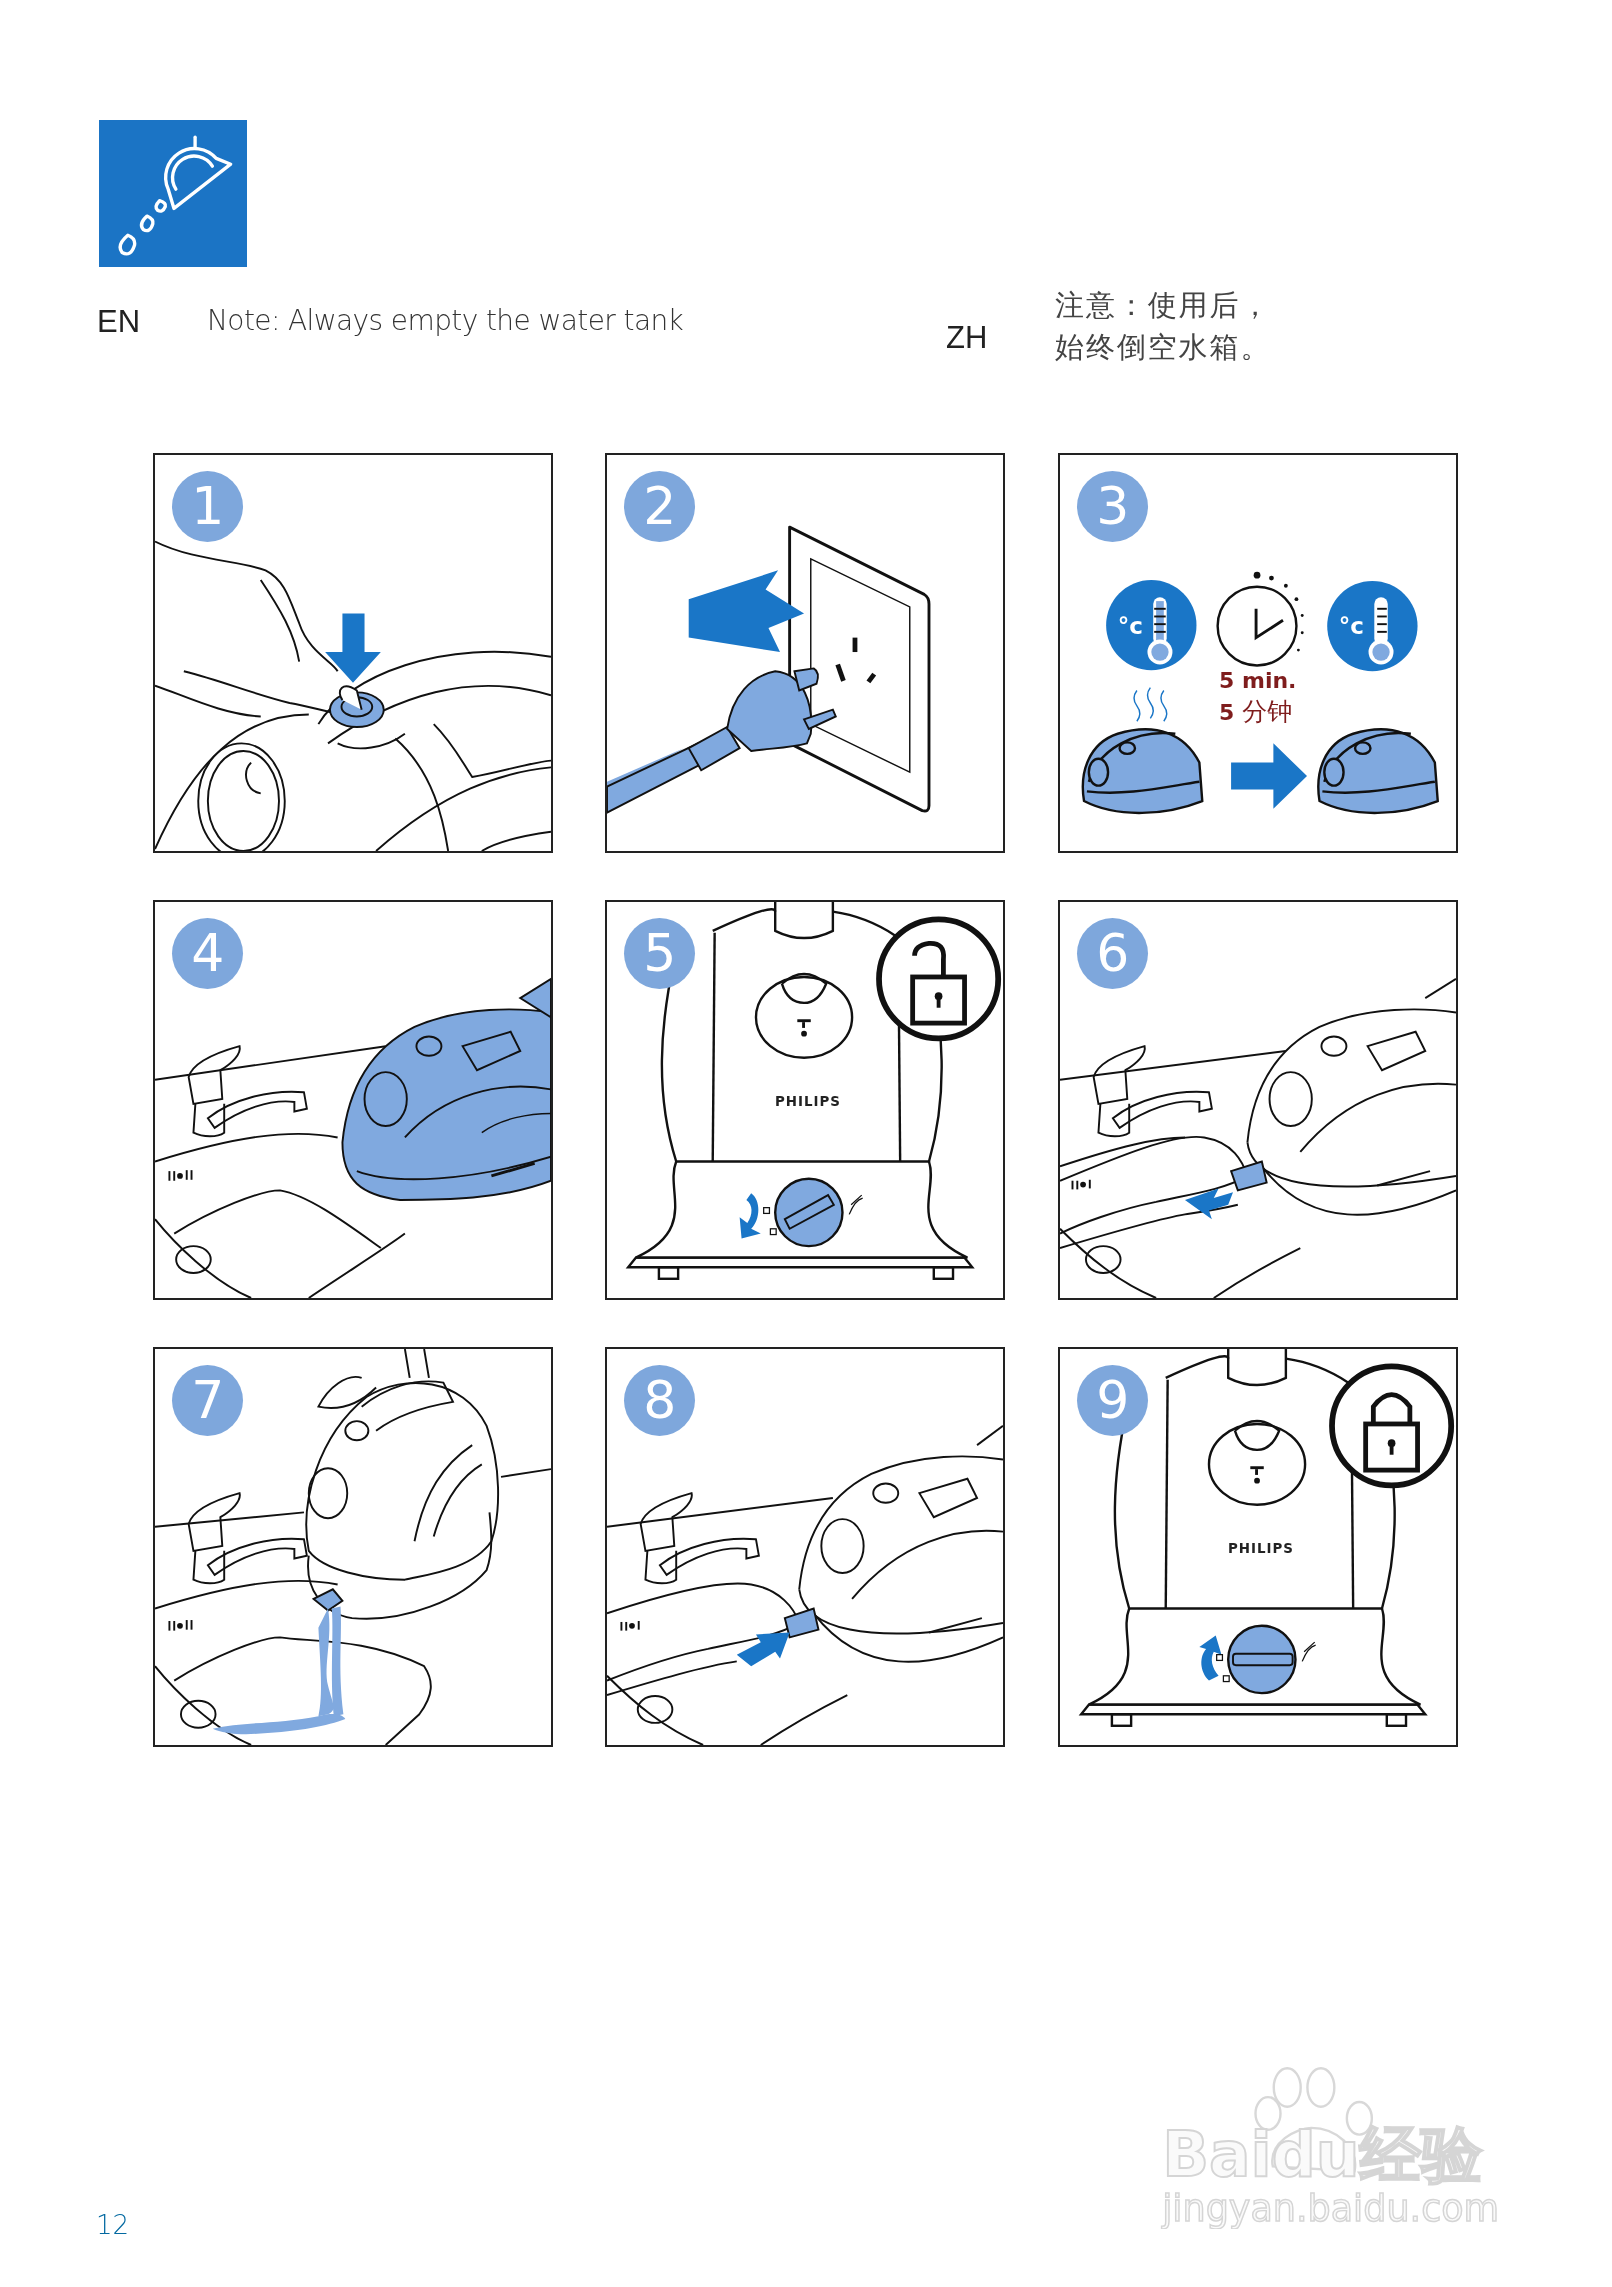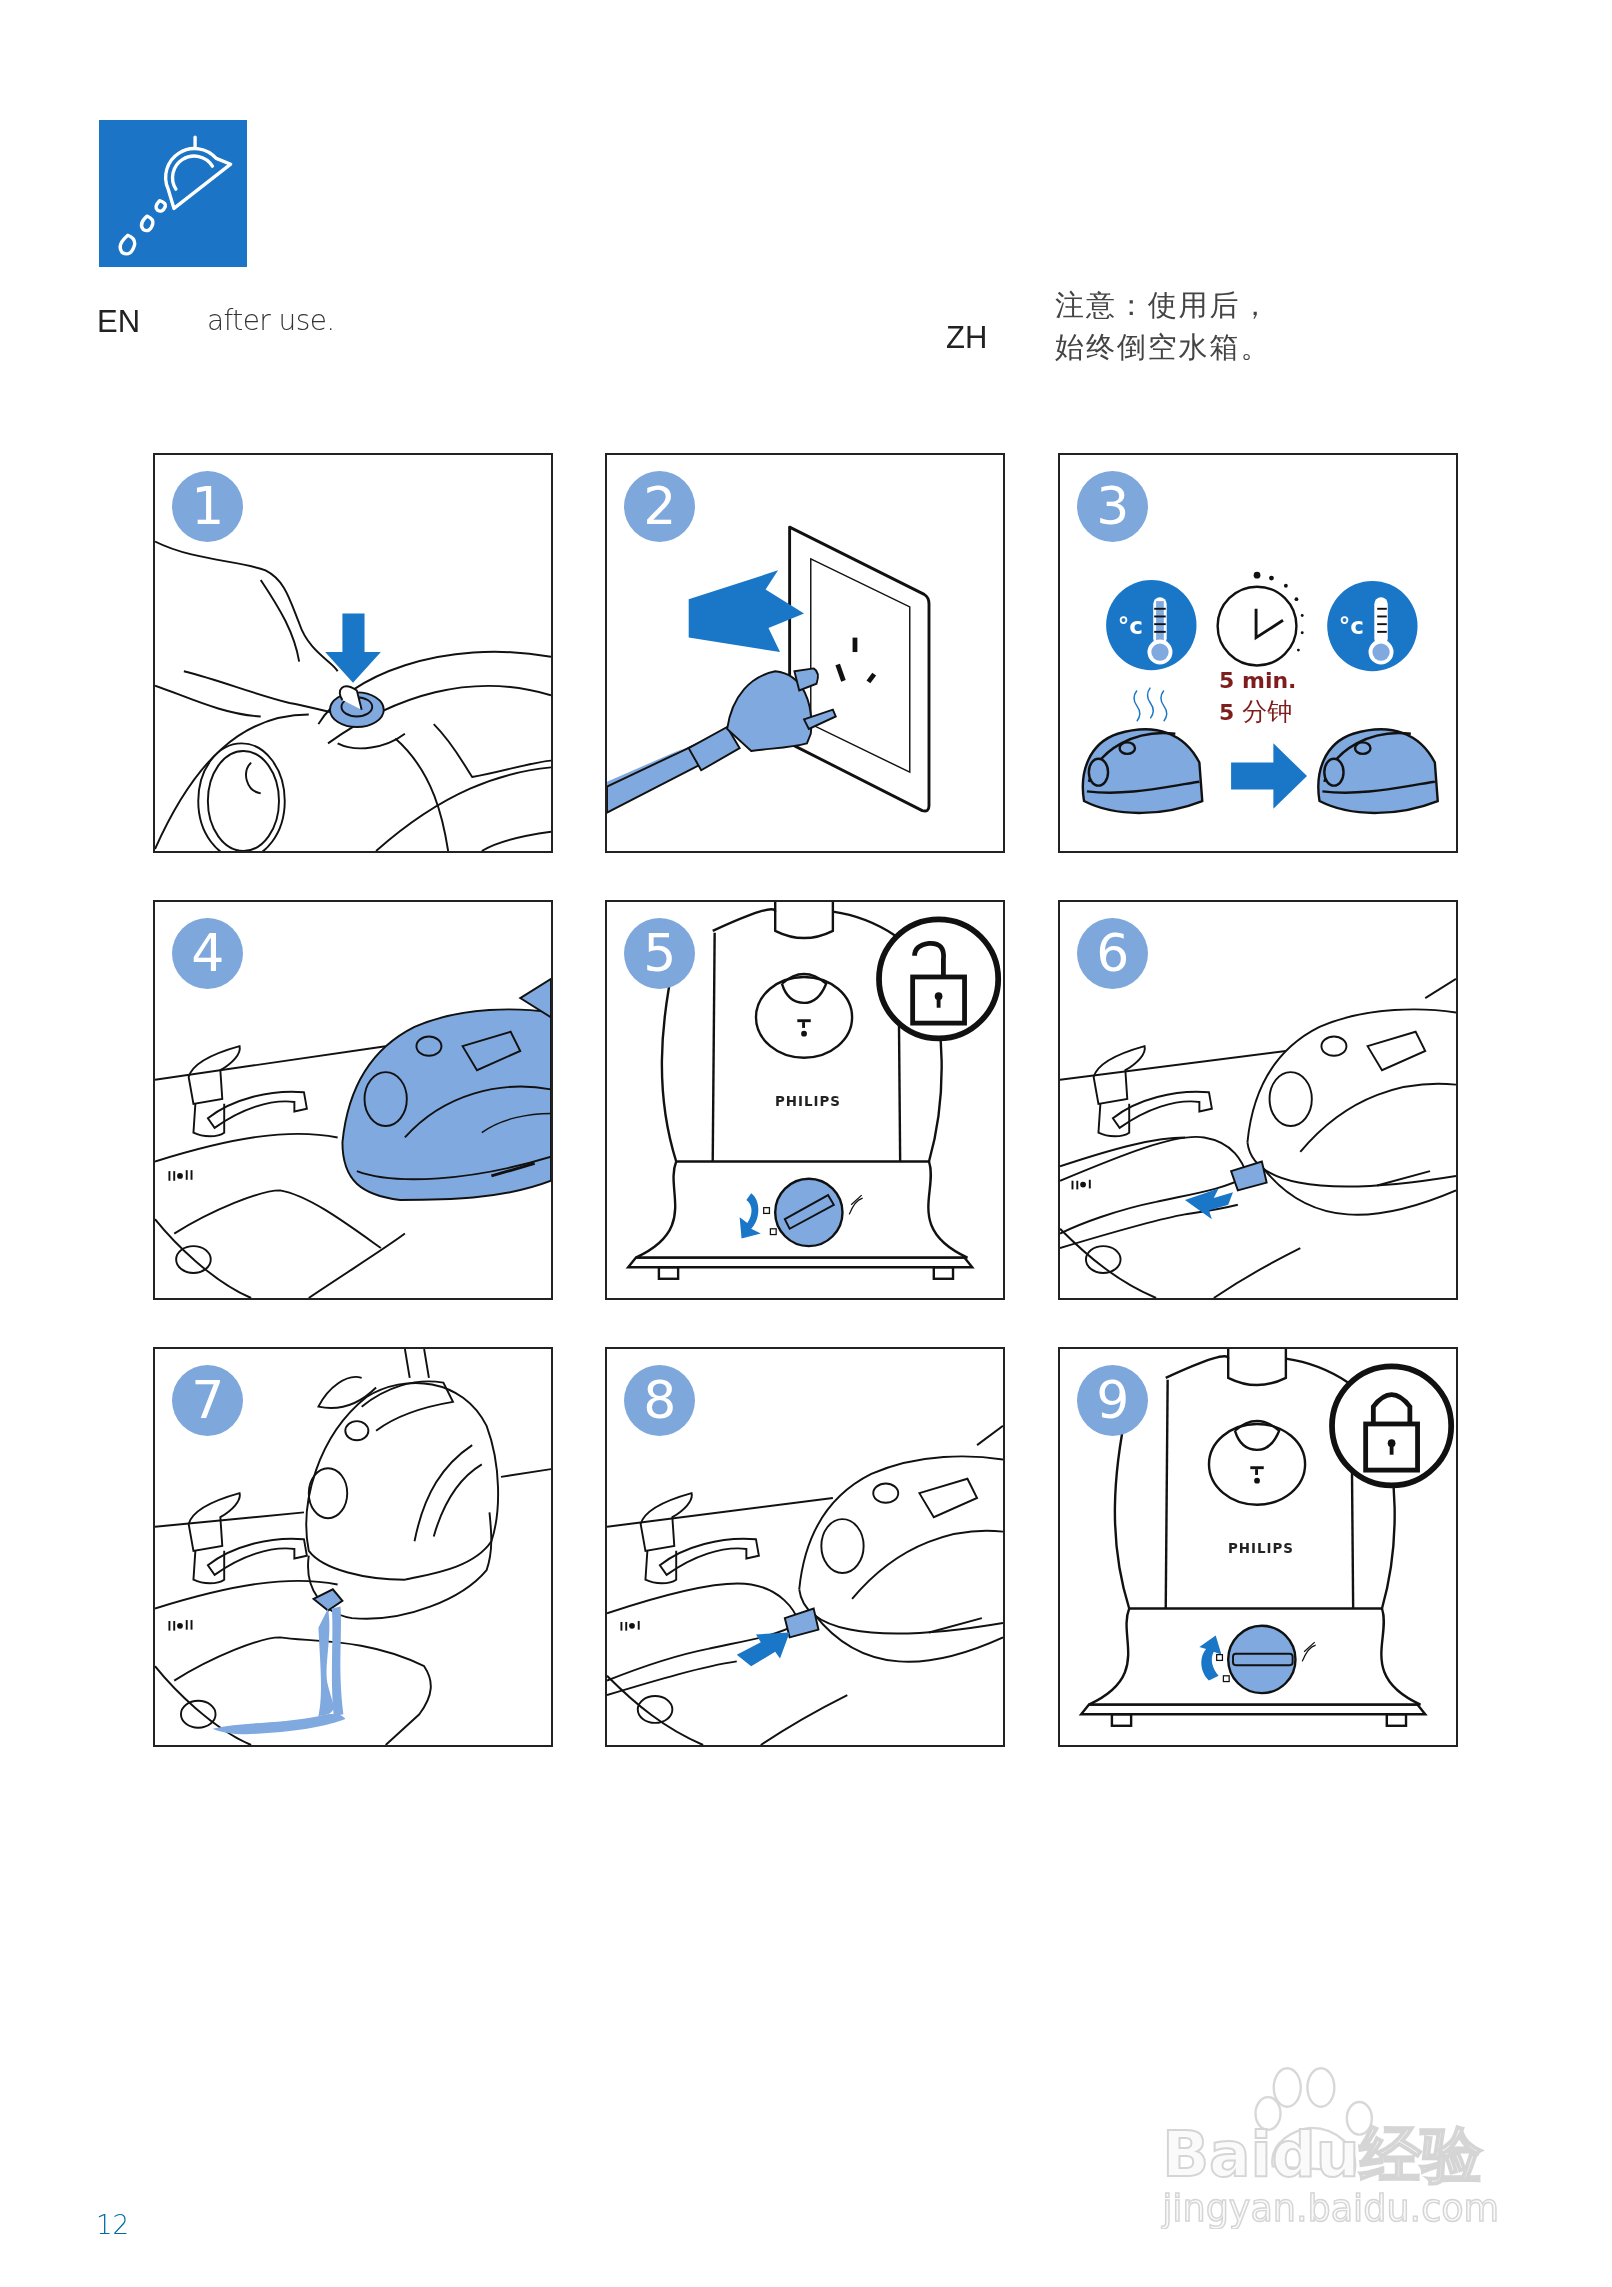--- a/index.html
+++ b/index.html
@@ -33,21 +33,21 @@
       <line x1="100" y1="18" x2="100" y2="28"></line>
       <path d="M63 84 q-6 6 -2 10 q5 3 8 -4 q1 -4 -6 -6 z"></path>
       <path d="M50 100 q-9 8 -4 14 q7 4 10 -6 q1 -5 -6 -8 z"></path>
       <path d="M30 120 q-12 10 -6 18 q9 5 13 -8 q1 -7 -7 -10 z"></path>
     </g>
   </svg>
 </div>
 
 <div class="abs lang" style="left:97px; top:304px;">EN</div>
 <div class="abs note" style="left:207px; top:300px;">
-  <div>after use.</div>
+  <div>Note: Always empty the water tank</div>
 </div>
 <div class="abs lang" style="left:946px; top:320px;">ZH</div>
 <div class="abs note-zh" style="left:1055px; top:284px;">
   <div>注意：使用后，</div>
   <div>始终倒空水箱。</div>
 </div>
 
 <div class="panel" style="left:153px; top:453px;">
   <svg class="art" viewBox="0 0 412 412">
     <g fill="none" stroke="#111" stroke-width="2">

